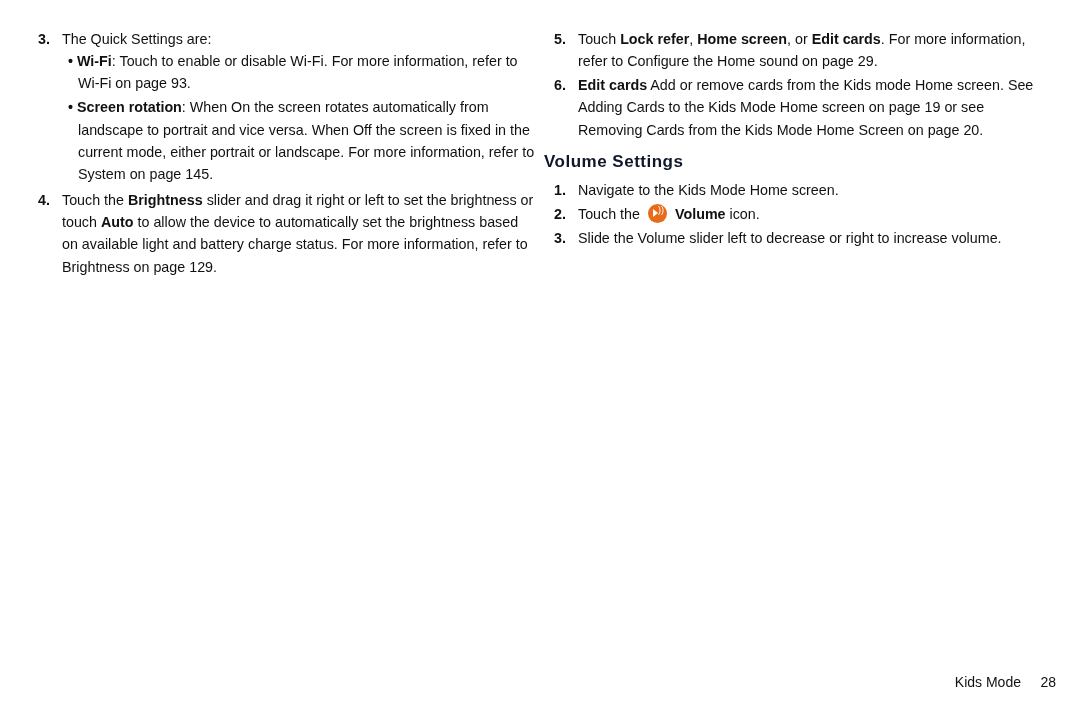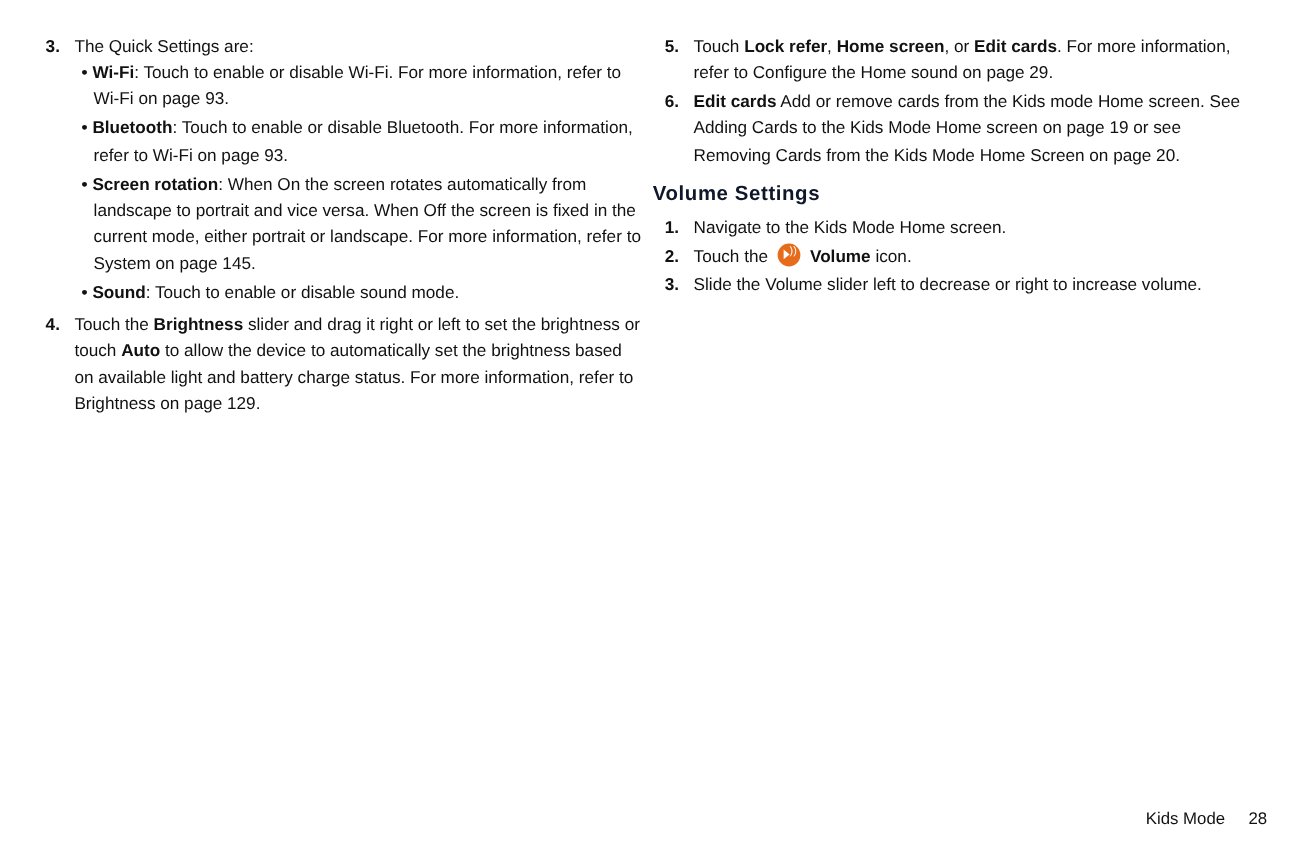--- a/index.html
+++ b/index.html
@@ -25,23 +25,21 @@
 <body>
 
 <div class="page">
 <div class="col lcol">
 
 <div class="step">
  <div class="n num">3.</div>
  <div class="body">
   <div>The Quick Settings are:</div>
   <div class="sub"><span class="bold">Wi-Fi</span><span>: Touch to enable or disable Wi-Fi. For more information, refer to </span><span>Wi-Fi</span><span> on page 93.</span></div>
-  <div class="sub"><span class="bold">Bluetooth</span><span>: Touch to enable or disable Bluetooth. For more information, refer to </span><span>Wi-Fi</span><span> on page 93.</span></div>
   <div class="sub"><span class="bold">Screen rotation</span><span>: When On the screen rotates automatically from landscape to portrait and vice versa. When Off the screen is fixed in the current mode, either portrait or landscape. For more information, refer to </span><span>System</span><span> on page 145.</span></div>
-  <div class="sub"><span class="bold">Sound</span><span>: Touch to enable or disable sound mode.</span></div>
  </div>
 </div>
 
 <div class="step">
  <div class="n num">4.</div>
  <div class="body"><span>Touch the </span><span class="bold">Brightness</span><span> slider and drag it right or left to set the brightness or touch </span><span class="bold">Auto</span><span> to allow the device to automatically set the brightness based on available light and battery charge status. For more information, refer to </span><span>Brightness </span><span>on page 129.</span></div>
 </div>
 
 </div>
 <div class="col rcol">

